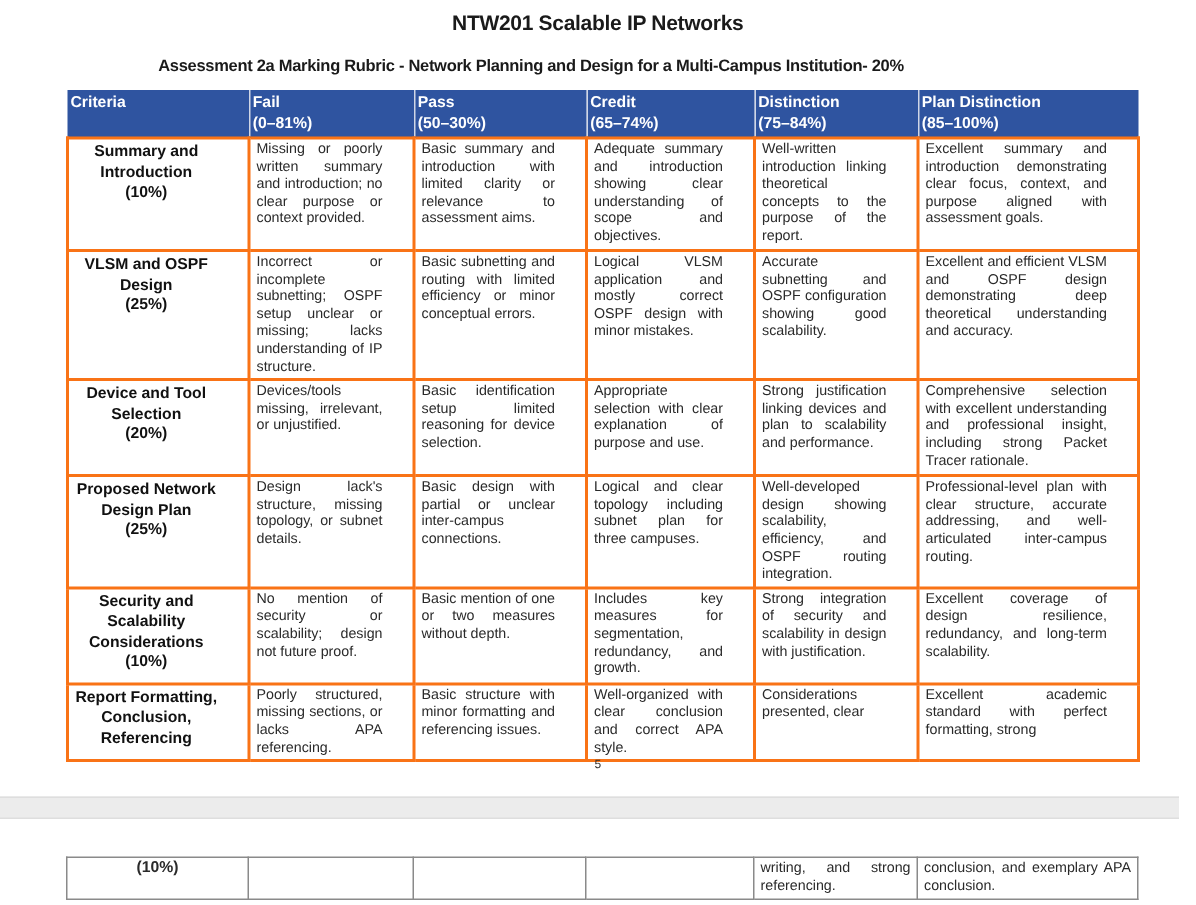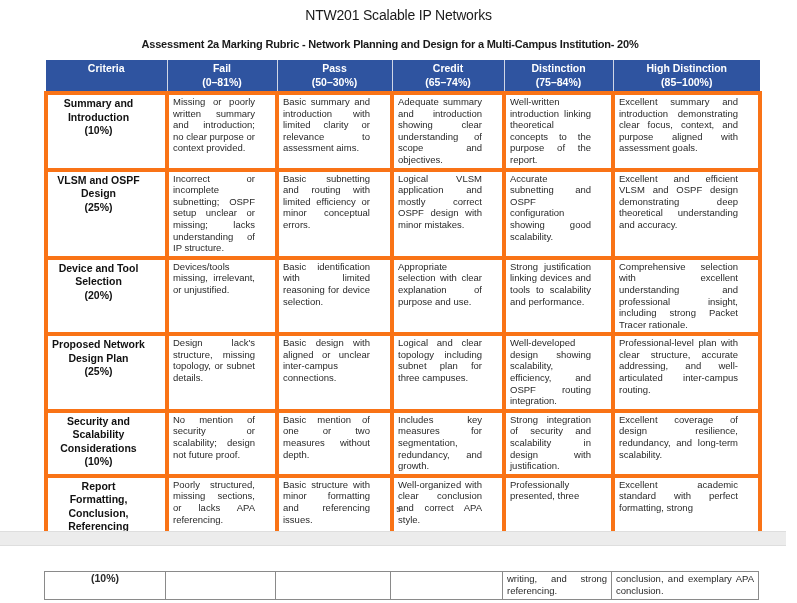--- a/index.html
+++ b/index.html
@@ -2,39 +2,39 @@
 <html><head>
 <meta charset="utf-8">
 <style>
   html, body { margin: 0; padding: 0; }
   body {
     width: 797px; height: 603px; overflow: hidden; background: #ffffff;
     font-family: "Liberation Sans", sans-serif; color: #1a1a1a; position: relative;
   }
   .title {
     position: absolute; top: 7px; left: 0; width: 797px; text-align: center;
-    font-weight: normal; font-size: 14px; letter-spacing: -0.2px;
+    font-weight: bold; font-size: 14px; letter-spacing: -0.2px;
   }
   .subtitle {
     position: absolute; top: 38px; left: 0; width: 708px; text-align: center;
-    font-weight: bold; font-size: 11px; letter-spacing: -0.2px; margin-left: 36px;
+    font-weight: bold; font-size: 11px; letter-spacing: -0.2px;
   }
   table.rubric {
     position: absolute; left: 44px; top: 60px; width: 714px;
     border-collapse: collapse; table-layout: fixed;
     font-size: 9.5px; line-height: 11.6px;
   }
   table.rubric th {
     background: #2f54a0; color: #ffffff; font-weight: bold; font-size: 10.5px;
-    line-height: 14px; text-align: center; padding: 1px 2px 2px 2px;
+    line-height: 14px; text-align: left; padding: 1px 2px 2px 2px;
     border-left: 1px solid #d0d6e6; vertical-align: top;
   }
   table.rubric th:first-child { border-left: none; }
   table.rubric td {
-    border: 4px solid #f97316; padding: 1px 20px 2px 4px; vertical-align: top;
+    border: 2px solid #f97316; padding: 1px 20px 2px 4px; vertical-align: top;
     text-align: justify; color: #2a2a2a;
   }
   table.rubric td.crit {
     text-align: center; font-weight: bold; font-size: 10.5px; line-height: 13.5px;
     color: #111; padding-top: 2px;
   }
   .pct { display: block; }
   .page-num {
     position: absolute; top: 505px; left: 0; width: 797px; text-align: center;
     font-size: 8px; color: #333;
@@ -84,21 +84,21 @@
       </th>
       <th>
         <span class="pct">Credit</span>
         <span class="pct">(65–74%)</span>
       </th>
       <th>
         <span class="pct">Distinction</span>
         <span class="pct">(75–84%)</span>
       </th>
       <th>
-        <span class="pct">High Distinction</span>
+        <span class="pct">Plan Distinction</span>
         <span class="pct">(85–100%)</span>
       </th>
     </tr>
   </thead>
   <tbody>
     <tr style="height:75px">
       <td class="crit">
         <span class="pct">Summary and Introduction</span>
         <span class="pct">(10%)</span>
       </td>
@@ -118,32 +118,32 @@
       <td>Logical VLSM application and mostly correct OSPF design with minor mistakes.</td>
       <td>Accurate subnetting and OSPF configuration showing good scalability.</td>
       <td>Excellent and efficient VLSM and OSPF design demonstrating deep theoretical understanding and accuracy.</td>
     </tr>
     <tr style="height:64px">
       <td class="crit">
         <span class="pct">Device and Tool Selection</span>
         <span class="pct">(20%)</span>
       </td>
       <td>Devices/tools missing, irrelevant, or unjustified.</td>
-      <td>Basic identification with limited reasoning for device selection.</td>
+      <td>Basic identification setup limited reasoning for device selection.</td>
       <td>Appropriate selection with clear explanation of purpose and use.</td>
-      <td>Strong justification linking devices and tools to scalability and performance.</td>
+      <td>Strong justification linking devices and plan to scalability and performance.</td>
       <td>Comprehensive selection with excellent understanding and professional insight, including strong Packet Tracer rationale.</td>
     </tr>
     <tr style="height:64px">
       <td class="crit">
         <span class="pct">Proposed Network Design Plan</span>
         <span class="pct">(25%)</span>
       </td>
       <td>Design lack's structure, missing topology, or subnet details.</td>
-      <td>Basic design with aligned or unclear inter-campus connections.</td>
+      <td>Basic design with partial or unclear inter-campus connections.</td>
       <td>Logical and clear topology including subnet plan for three campuses.</td>
       <td>Well-developed design showing scalability, efficiency, and OSPF routing integration.</td>
       <td>Professional-level plan with clear structure, accurate addressing, and well-articulated inter-campus routing.</td>
     </tr>
     <tr style="height:64px">
       <td class="crit">
         <span class="pct">Security and Scalability Considerations</span>
         <span class="pct">(10%)</span>
       </td>
       <td>No mention of security or scalability; design not future proof.</td>
@@ -152,21 +152,21 @@
       <td>Strong integration of security and scalability in design with justification.</td>
       <td>Excellent coverage of design resilience, redundancy, and long-term scalability.</td>
     </tr>
     <tr style="height:44px">
       <td class="crit">
         <span class="pct">Report Formatting, Conclusion, Referencing</span>
       </td>
       <td>Poorly structured, missing sections, or lacks APA referencing.</td>
       <td>Basic structure with minor formatting and referencing issues.</td>
       <td>Well-organized with clear conclusion and correct APA style.</td>
-      <td>Professionally presented, three</td>
+      <td>Considerations presented, clear</td>
       <td>Excellent academic standard with perfect formatting, strong</td>
     </tr>
   </tbody>
 </table>
 
 <div class="page-num">5</div>
 <div class="page-gap"></div>
 
 <table class="cont">
   <colgroup>

